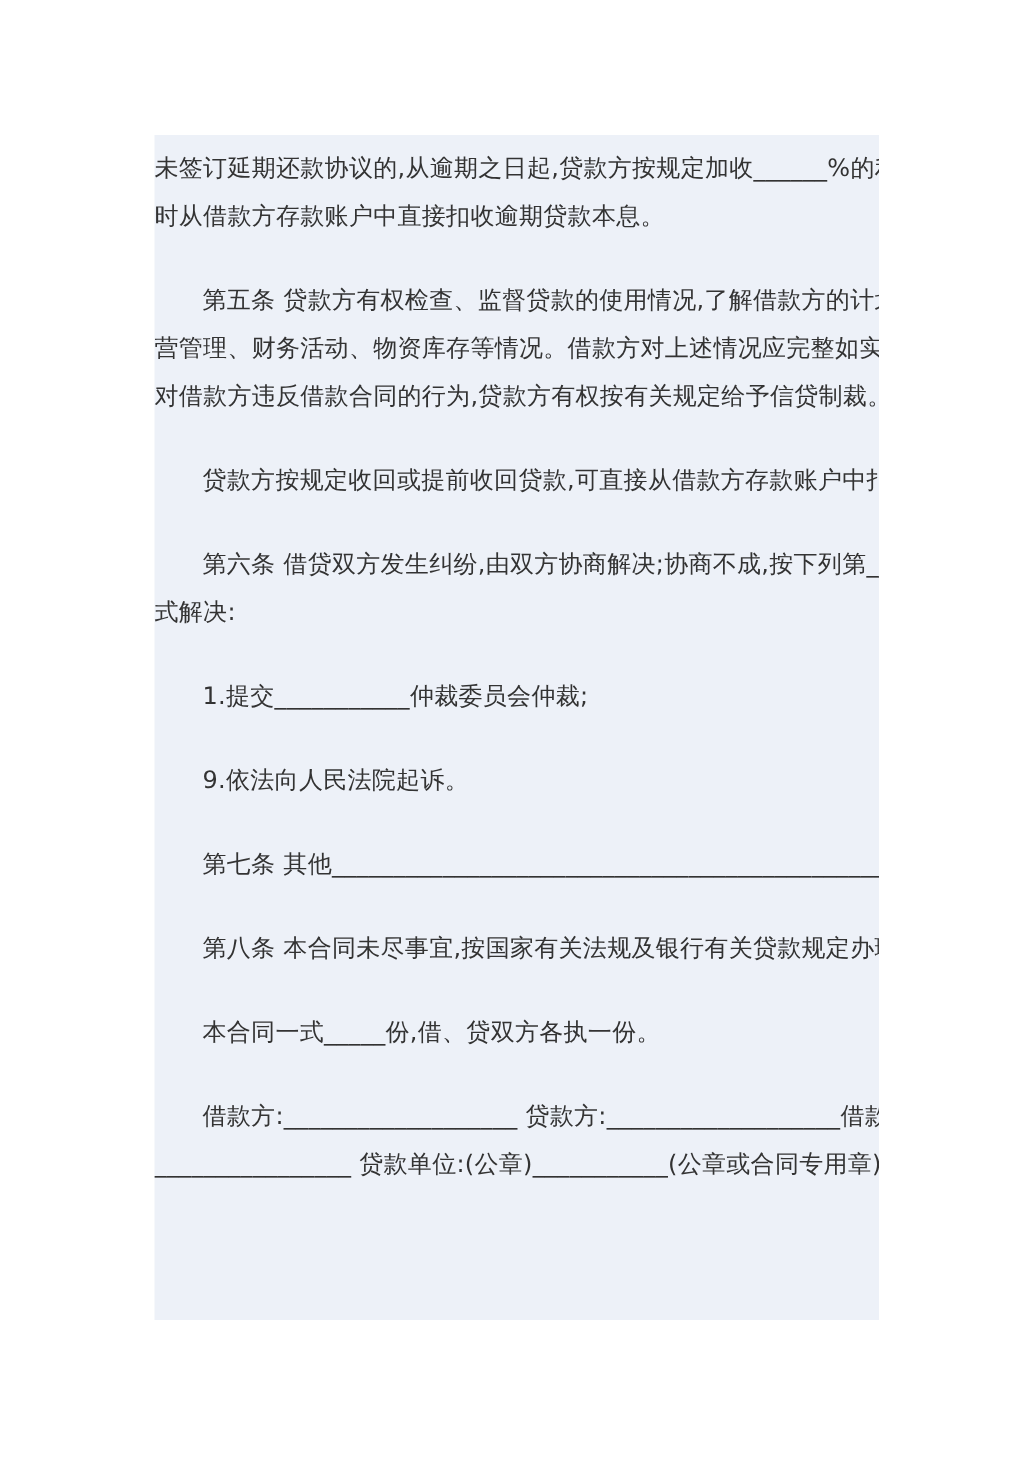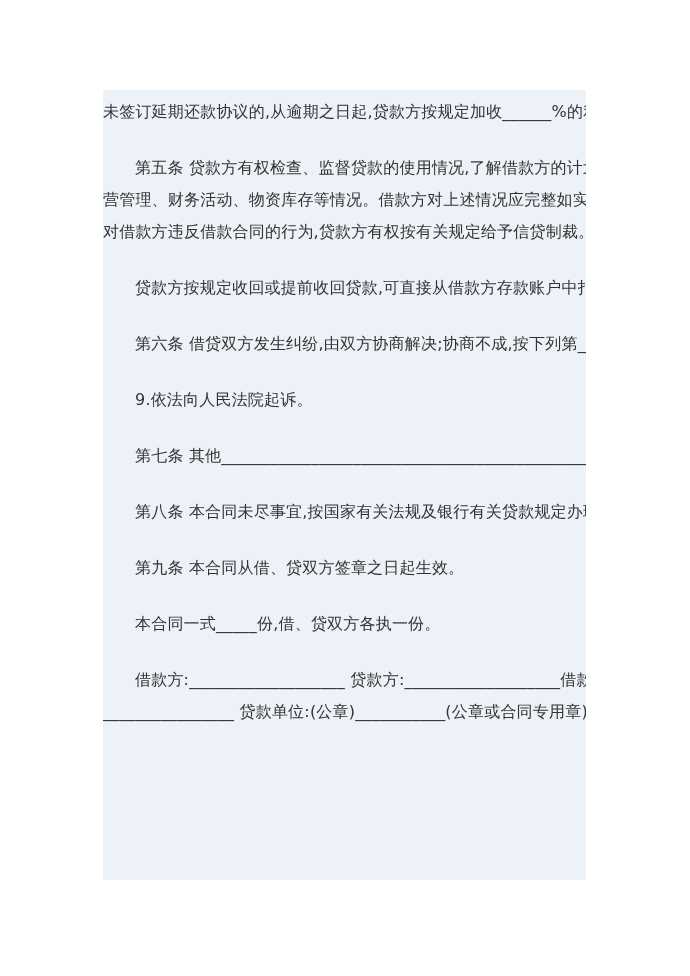--- a/index.html
+++ b/index.html
@@ -45,44 +45,46 @@
   .para.indent .line:first-child {
     padding-left: 32px; 
   }
 </style>
 </head>
 <body>
 
 <div class="doc-panel" id="doc-panel">
     <p class="para">
       <span class="line">未签订延期还款协议的,从逾期之日起,贷款方按规定加收______%的利息,并可随</span>
+      <span class="line">时从借款方存款账户中直接扣收逾期贷款本息。</span>
     </p>
     <p class="para indent">
       <span class="line">第五条 贷款方有权检查、监督贷款的使用情况,了解借款方的计划执行、经</span>
       <span class="line">营管理、财务活动、物资库存等情况。借款方对上述情况应完整如实地提供。</span>
       <span class="line">对借款方违反借款合同的行为,贷款方有权按有关规定给予信贷制裁。</span>
     </p>
     <p class="para indent">
       <span class="line">贷款方按规定收回或提前收回贷款,可直接从借款方存款账户中扣收。</span>
     </p>
     <p class="para indent">
       <span class="line">第六条 借贷双方发生纠纷,由双方协商解决;协商不成,按下列第______种方</span>
+      <span class="line">式解决:</span>
+    </p>
+    <p class="para indent">
+      <span class="line">1.提交___________仲裁委员会仲裁;</span>
     </p>
     <p class="para indent">
       <span class="line">9.依法向人民法院起诉。</span>
     </p>
     <p class="para indent">
       <span class="line">第七条 其他______________________________________________</span>
     </p>
     <p class="para indent">
       <span class="line">第八条 本合同未尽事宜,按国家有关法规及银行有关贷款规定办理。</span>
     </p>
     <p class="para indent">
-      <span class="line">第九条 本合同从借、贷双方签章之日起生效。</span>
-    </p>
-    <p class="para indent">
       <span class="line">本合同一式_____份,借、贷双方各执一份。</span>
     </p>
     <p class="para indent">
       <span class="line">借款方:___________________ 贷款方:___________________借款单位:___</span>
       <span class="line">________________ 贷款单位:(公章)___________(公章或合同专用章) 经办人:</span>
     </p>
   </div>
 
 </body></html>

